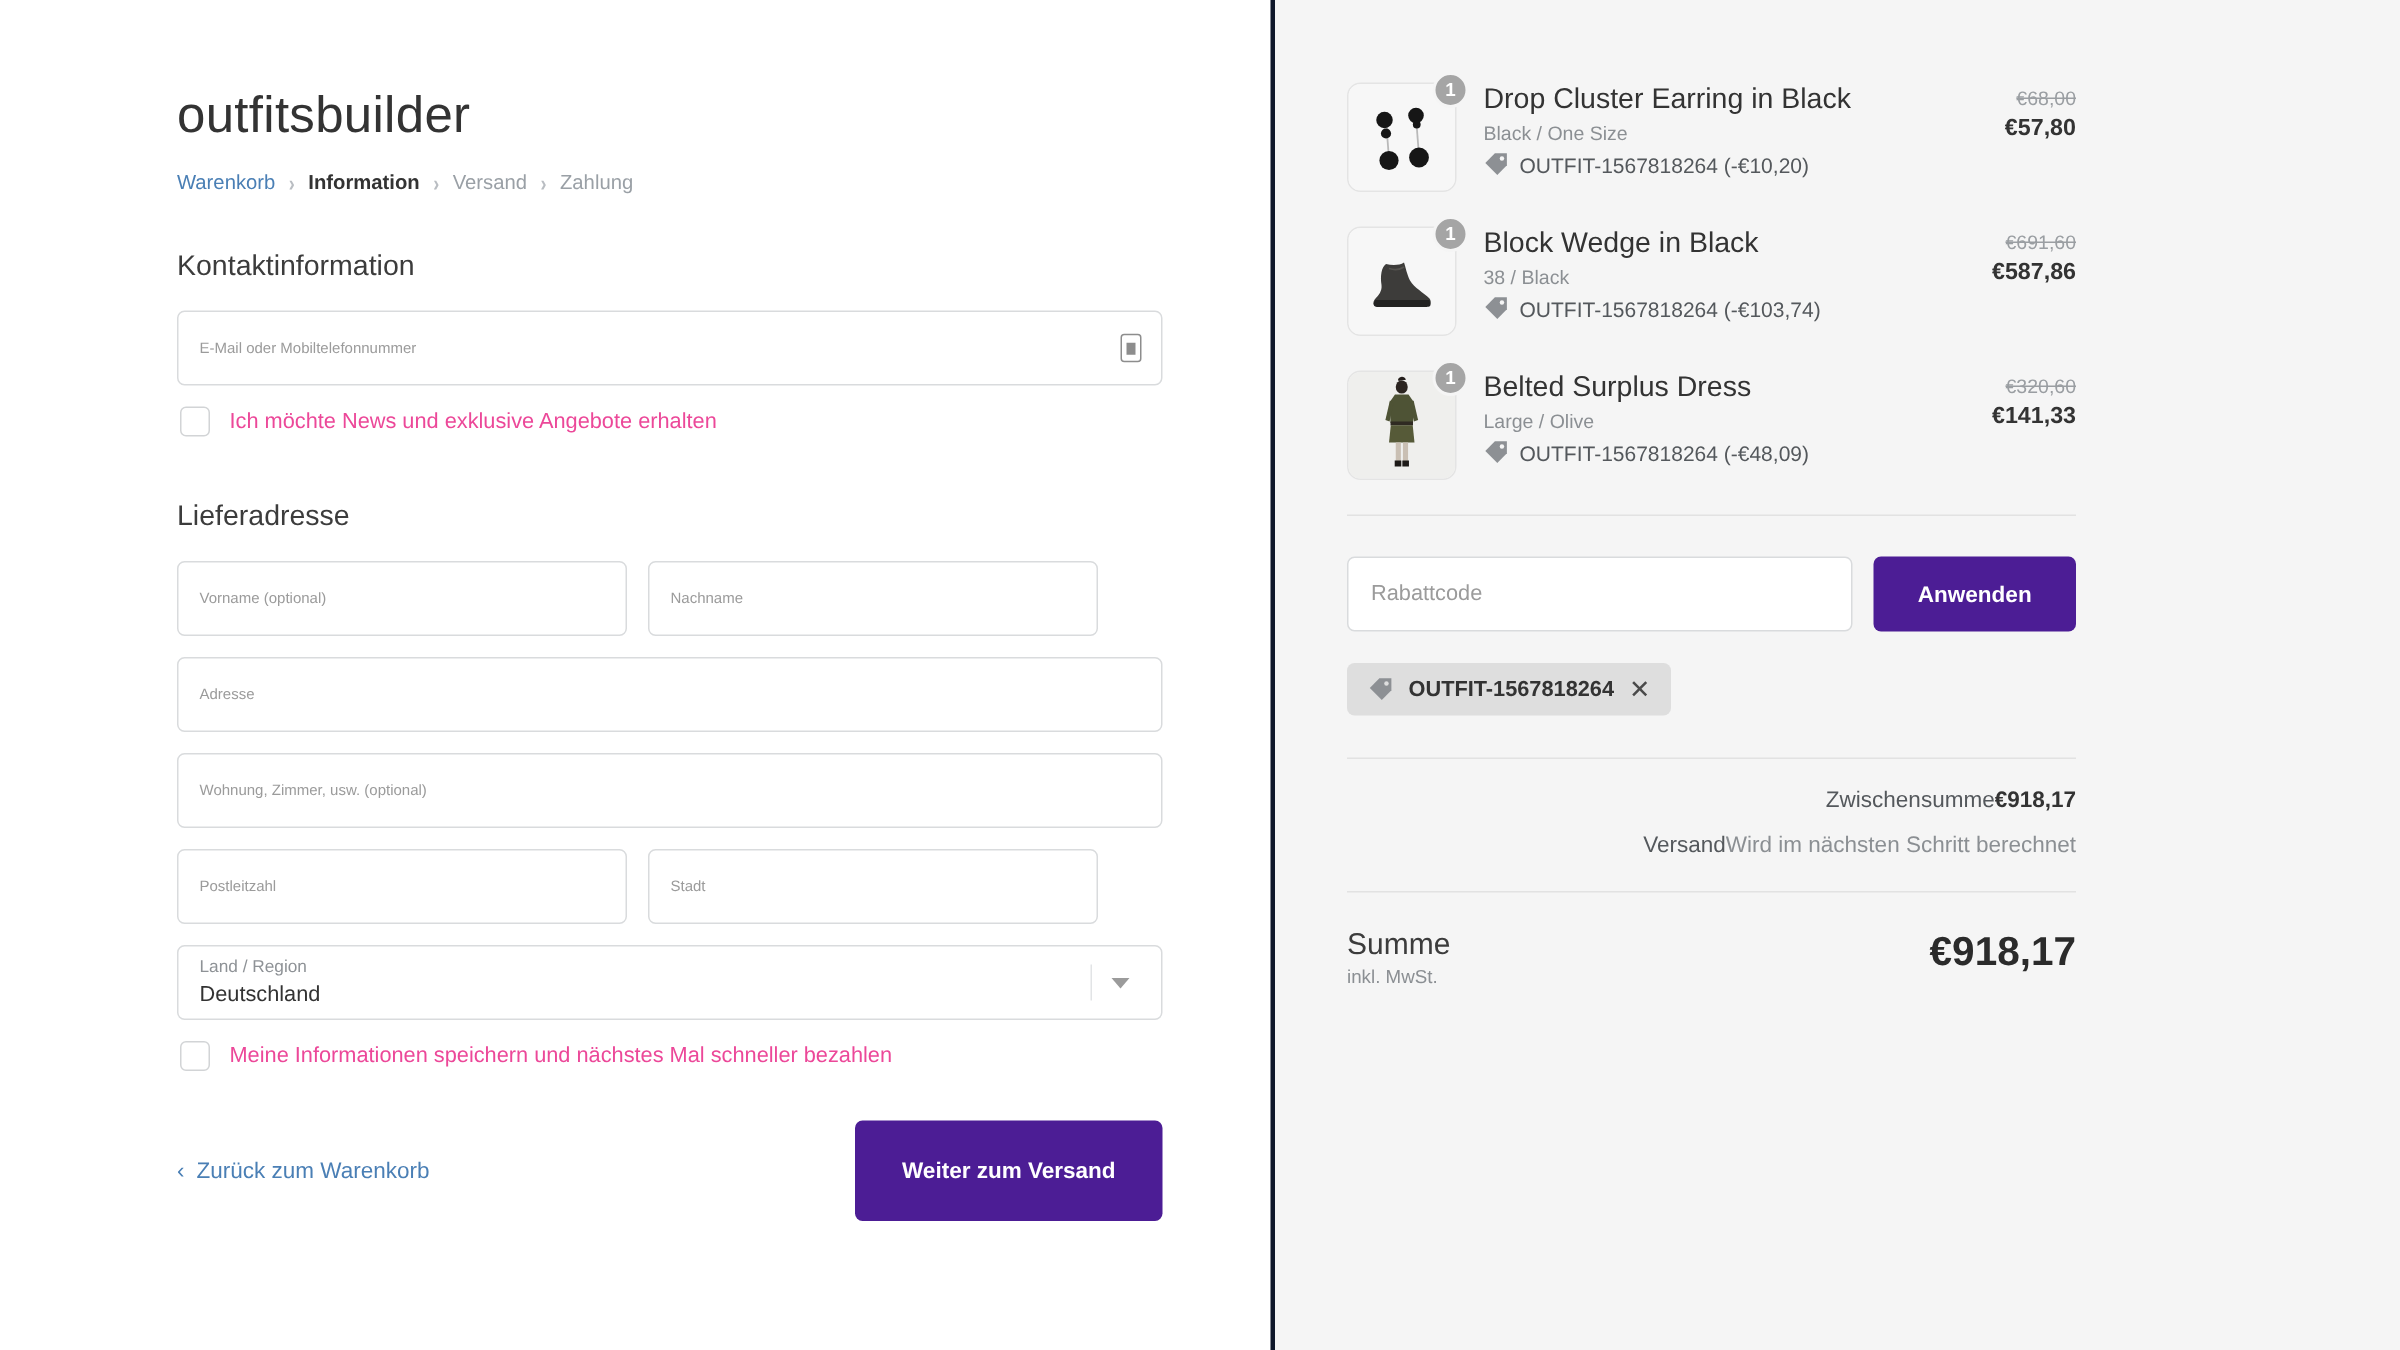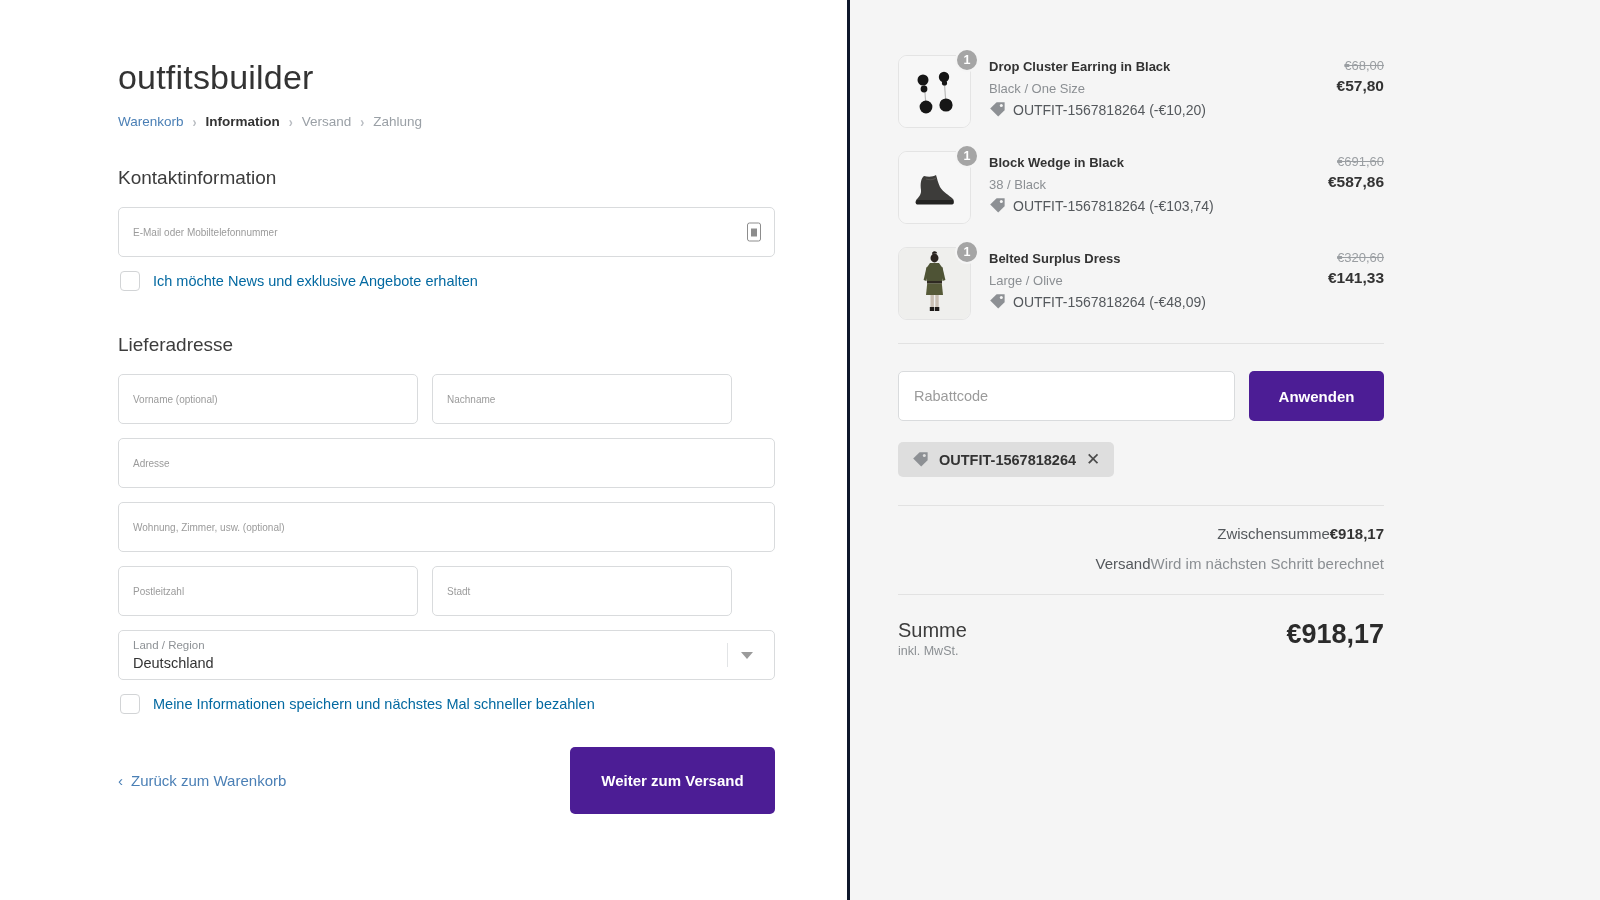--- a/index.html
+++ b/index.html
@@ -63,21 +63,21 @@
   }
   .mobile-icon::after {
     content: ""; width: 6px; height: 8px; background: #8d8d8d;
   }
 
   .checkline { display: flex; align-items: center; gap: 13px; margin: 4px 0 0 2px; }
   .cbox {
     width: 20px; height: 20px; border: 1.5px solid #d2d4d6;
     border-radius: 4px; background: #fff; flex: none;
   }
-  .checkline .ctext { font-size: 14.5px; color: #0369a1; }
+  .checkline .ctext { font-size: 14.5px; color: #ec4899; }
 
   .select {
     position: relative; width: 657px; height: 50px;
     border: 1px solid #d9dbdd; border-radius: 5px; background: #fff;
     padding: 7px 14px 0 14px; margin-bottom: 14px;
   }
   .select .lab { font-size: 11.5px; color: #8e9296; line-height: 15px; }
   .select .val { font-size: 14.5px; color: #333; line-height: 20px; }
   .sel-div {
     position: absolute; right: 46px; top: 12px; bottom: 12px;
@@ -119,21 +119,21 @@
   }
   .qty {
     position: absolute; top: -7px; right: -8px;
     width: 24px; height: 24px; border-radius: 50%;
     background: #a5a5a5; color: #fff;
     font-size: 12.5px; font-weight: 700;
     display: flex; align-items: center; justify-content: center;
     border: 2px solid #f5f5f5;
   }
   .item-mid { flex: 1; padding-left: 18px; padding-top: 2px; }
-  .item-name { font-size: 13px; font-weight: 700; color: #333; line-height: 20px; }
+  .item-name { font-size: 19px; font-weight: 400; color: #333; line-height: 20px; }
   .item-variant { font-size: 13px; color: #8b8f93; margin-top: 4px; }
   .item-disc { display: flex; align-items: center; gap: 7px; margin-top: 5px; }
   .item-disc .dtext { font-size: 14px; color: #54585c; }
   .item-right { text-align: right; padding-top: 3px; white-space: nowrap; }
   .price-old { font-size: 13px; color: #9a9ea2; text-decoration: line-through; }
   .price-new { font-size: 15.5px; font-weight: 700; color: #333; margin-top: 4px; }
 
   .tag-svg { flex: none; }
 
   .hr { height: 1px; background: #e2e2e2; margin: 22px 0 0 0; width: 486px; }

